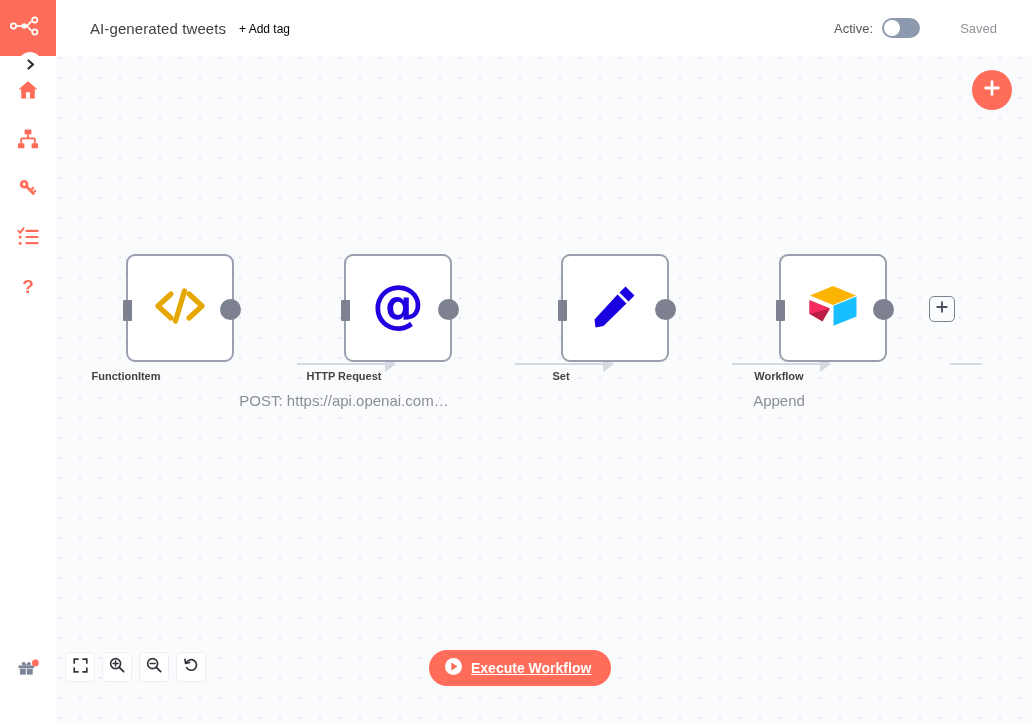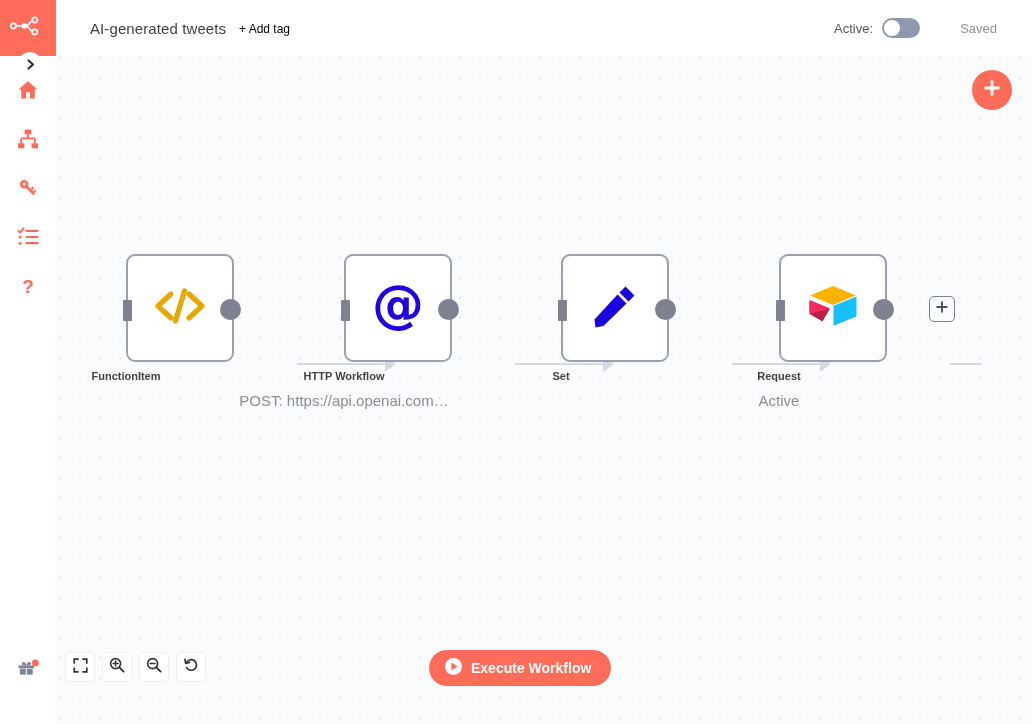--- a/index.html
+++ b/index.html
@@ -283,20 +283,21 @@
     display: flex;
     align-items: center;
     gap: 9px;
     cursor: pointer;
   }
   #execute-btn-label {
     color: #ffffff;
     font-size: 14px;
     font-weight: bold;
     white-space: nowrap;
+    text-decoration: underline;
   }
 </style>
 </head>
 <body>
 
 <div id="app">
 
   <div id="sidebar">
 
     <div id="logo-block">
@@ -457,21 +458,21 @@
     <div class="node-wrap" style="left:288px; top:198px;">
       <div class="node-box">
         <span>
           <svg width="56" height="56" viewBox="0 0 56 56">
             <text x="28" y="44" font-family="DejaVu Sans, sans-serif" font-size="52" font-weight="bold" fill="#2000e0" text-anchor="middle">@</text>
           </svg>
         </span>
         <span class="port-in"></span>
         <span class="port-out"></span>
       </div>
-      <div class="node-label">HTTP Workflow</div>
+      <div class="node-label">HTTP Request</div>
       <div class="node-sublabel">POST: https://api.openai.com…</div>
     </div>
 
     <div class="node-wrap" style="left:505px; top:198px;">
       <div class="node-box">
         <span>
           <svg width="50" height="50" viewBox="0 0 50 50">
             <path d="M35.5 5.5 L44.5 14.5 L38.5 20.5 L29.5 11.5 Z" fill="#1a00e0"></path>
             <path d="M27.5 13.5 L36.5 22.5 L13.5 45 L5.5 46.5 L4.5 38.5 Z" fill="#1a00e0"></path>
           </svg>
@@ -489,22 +490,22 @@
             <path d="M27 3 L50 12.5 L27 22 L4 12.5 Z" fill="#fcb400"></path>
             <path d="M27.5 22.8 L50.5 13.6 L50.5 33.5 L27.5 42.8 Z" fill="#18bfff"></path>
             <path d="M3.5 17.2 L24 25.6 L16.5 38.5 L3.5 31 Z" fill="#ba1e45"></path>
             <path d="M3.5 17.2 L24 25.6 L3.5 31 Z" fill="#ff3d71" opacity="0.0"></path>
             <path d="M3.6 17.3 L23.8 25.6 L3.6 30.9 Z" fill="#f82b60"></path>
           </svg>
         </span>
         <span class="port-in"></span>
         <span class="port-out"></span>
       </div>
-      <div class="node-label">Request</div>
-      <div class="node-sublabel">Active</div>
+      <div class="node-label">Workflow</div>
+      <div class="node-sublabel">Append</div>
     </div>
 
     <div id="zoom-toolbar">
       <div class="zoom-btn">
         <span>
           <svg width="15" height="15" viewBox="0 0 15 15">
             <polyline points="1.2,5 1.2,1.2 5,1.2" fill="none" stroke="#33353c" stroke-width="1.7" stroke-linecap="round"></polyline>
             <polyline points="10,1.2 13.8,1.2 13.8,5" fill="none" stroke="#33353c" stroke-width="1.7" stroke-linecap="round"></polyline>
             <polyline points="13.8,10 13.8,13.8 10,13.8" fill="none" stroke="#33353c" stroke-width="1.7" stroke-linecap="round"></polyline>
             <polyline points="5,13.8 1.2,13.8 1.2,10" fill="none" stroke="#33353c" stroke-width="1.7" stroke-linecap="round"></polyline>

